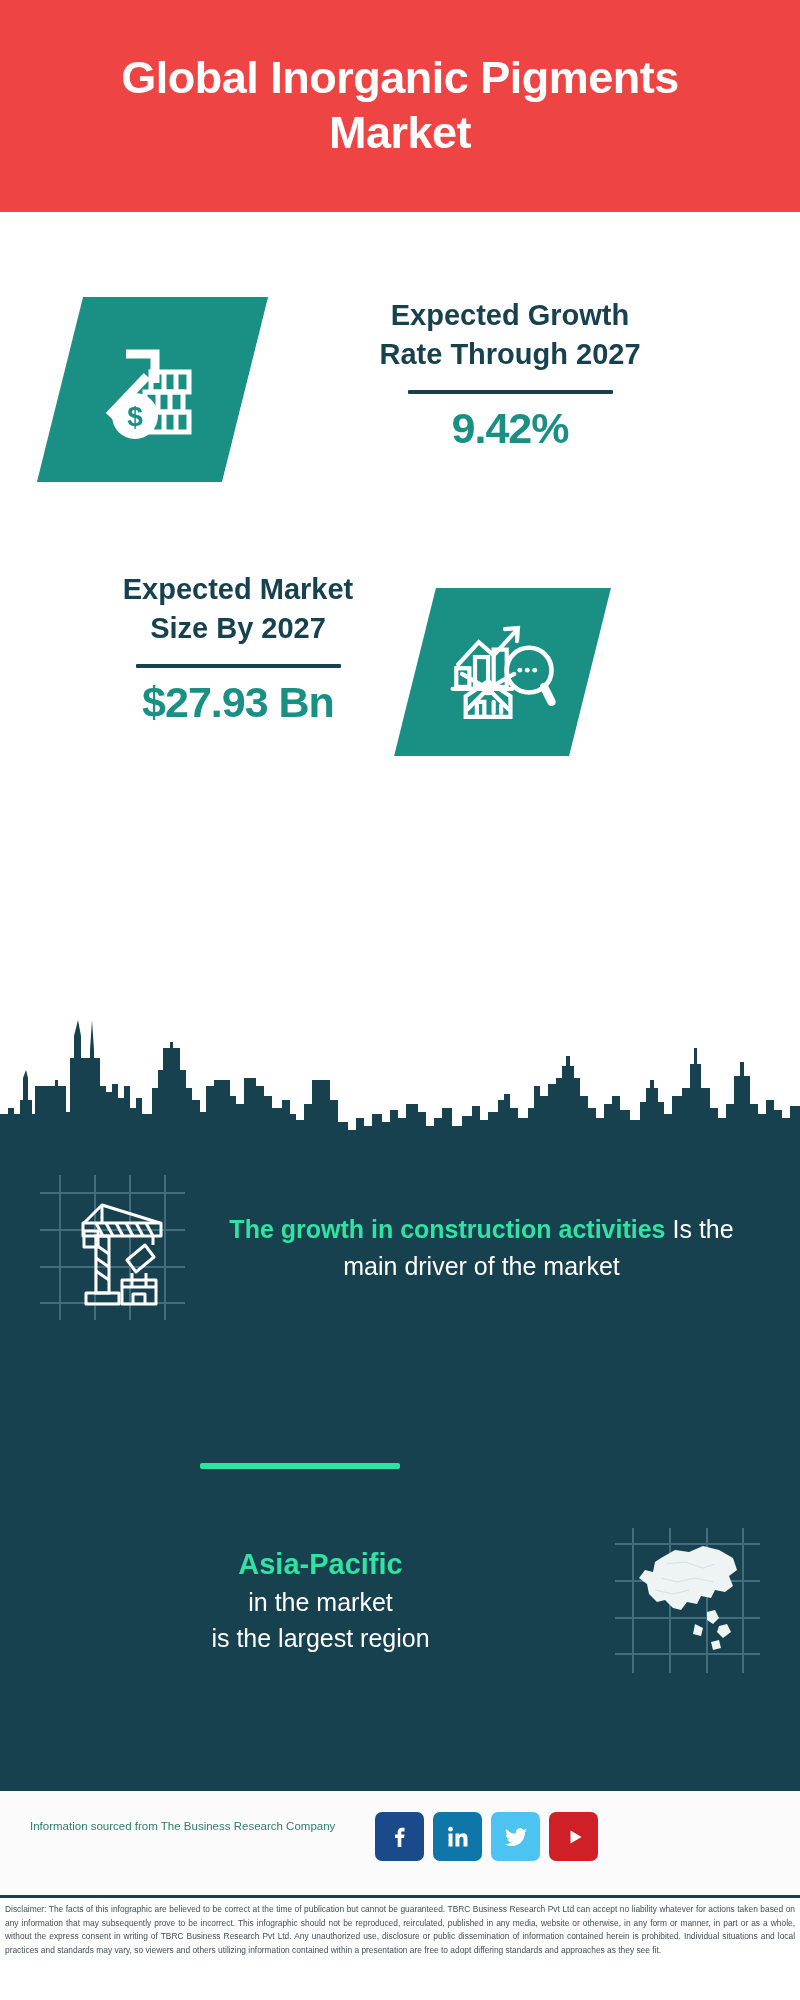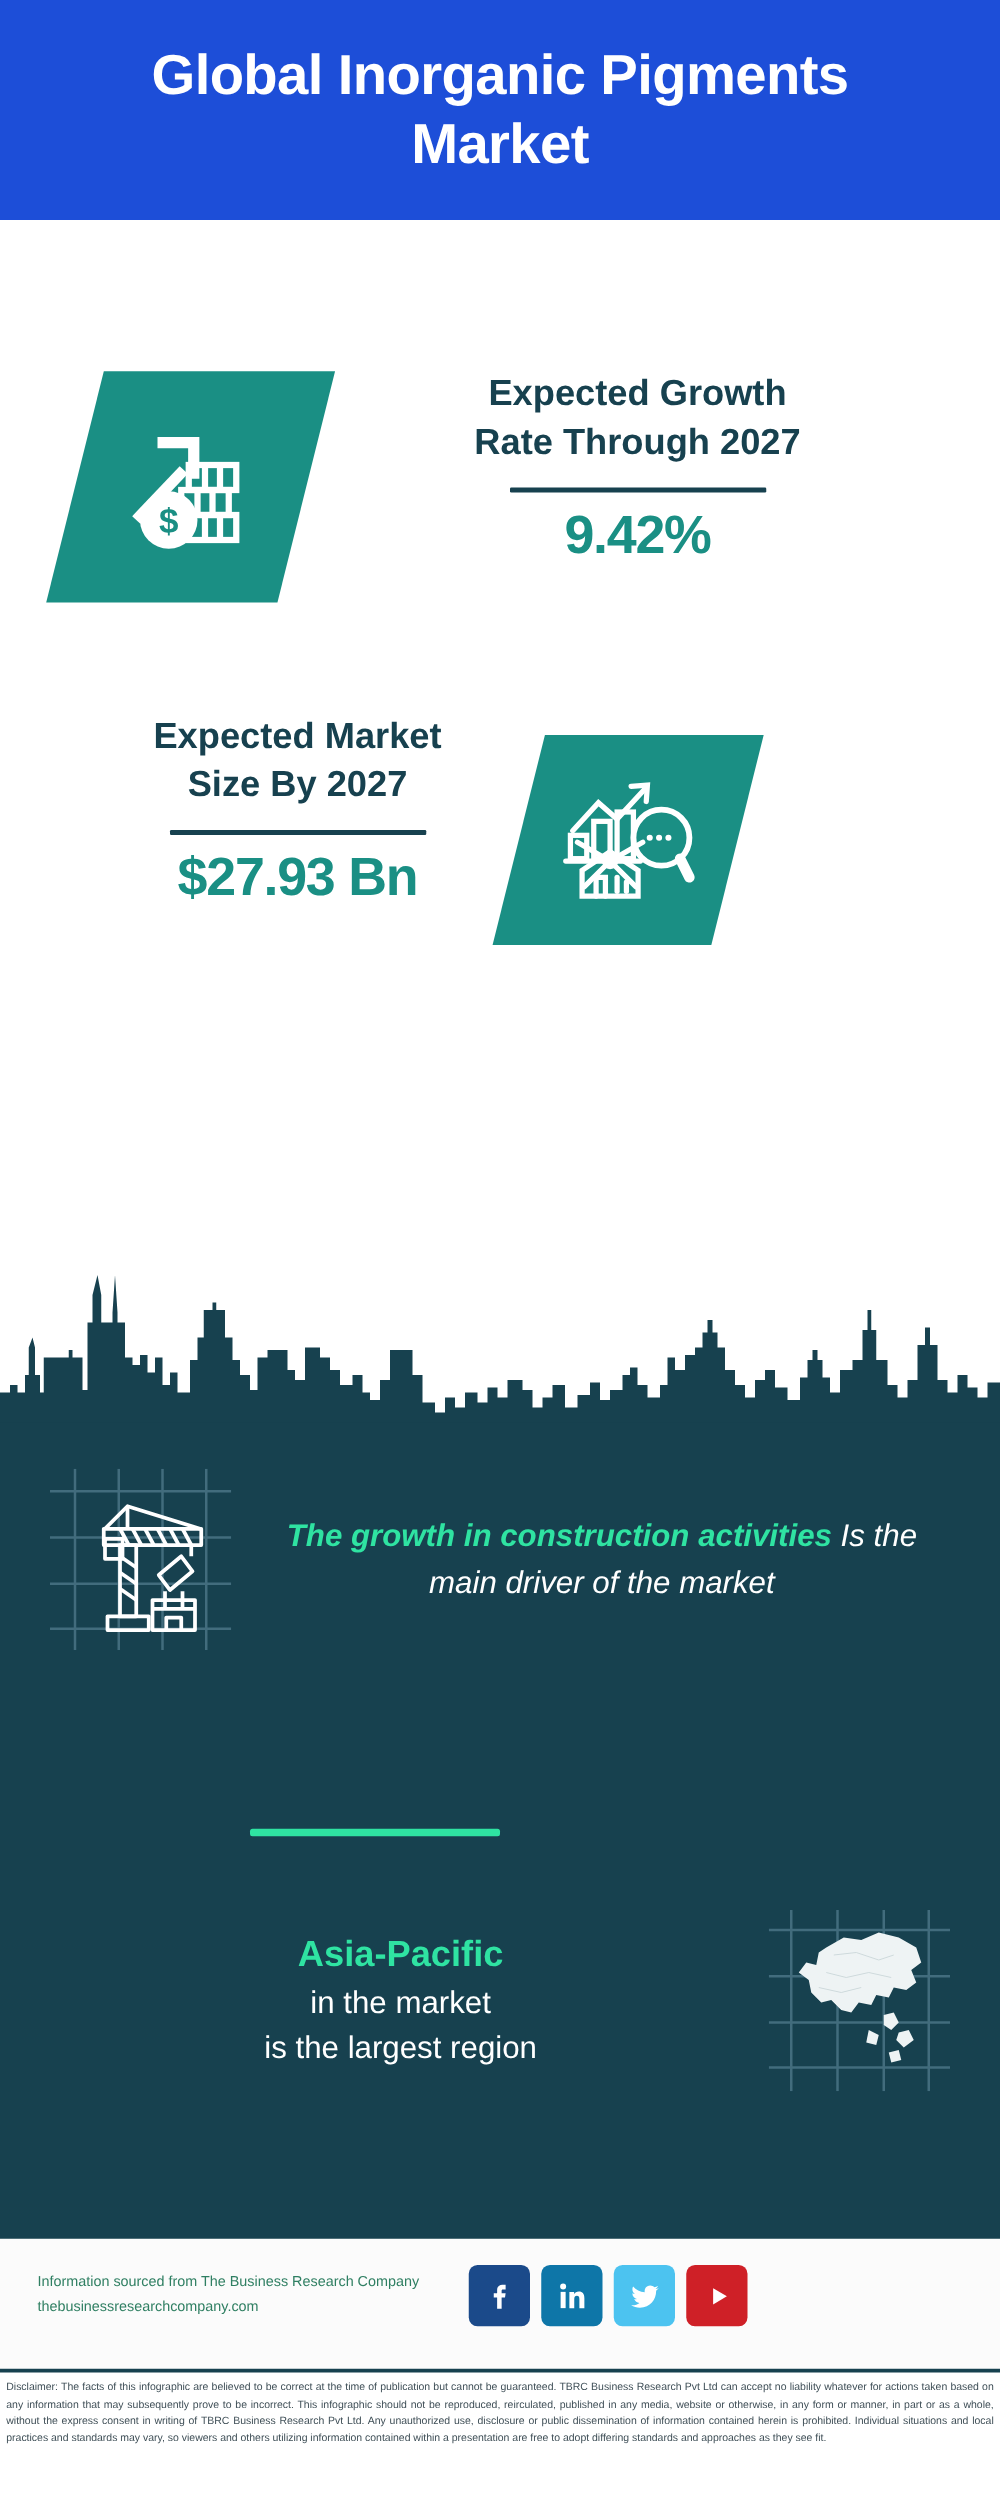--- a/index.html
+++ b/index.html
@@ -5,22 +5,22 @@
   html,body{margin:0;padding:0;background:#ffffff;}
   body{
     width:800px;height:2000px;position:relative;overflow:hidden;
     font-family:"Liberation Sans", sans-serif;
     color:#17414f;
   }
   .page{width:800px;height:2000px;position:relative;background:#ffffff;}
 
   
   .header{
-    position:absolute;left:0;top:0;width:800px;height:176px;
-    background:#1d4ed8;display:flex;align-items:center;justify-content:center;
+    position:absolute;left:0;top:0;width:800px;height:212px;
+    background:#ef4444;display:flex;align-items:center;justify-content:center;
   }
   .header-title{
     color:#ffffff;font-weight:bold;font-size:45px;line-height:1.22;
     text-align:center;letter-spacing:-0.5px;padding:0 60px;
     font-family:"Liberation Sans", sans-serif;
   }
 
   
   .white-zone{position:absolute;left:0;top:246px;width:800px;height:895px;background:#ffffff;}
 
@@ -202,21 +202,21 @@
           <line x1="113" y1="61" x2="113" y2="70"></line>
           <path d="M87 85 L105 70 L114 82 L96 97 Z"></path>
           <rect x="82" y="105" width="34" height="24"></rect>
           <line x1="82" y1="112" x2="116" y2="112"></line>
           <line x1="92" y1="98" x2="92" y2="112"></line>
             <line x1="106" y1="98" x2="106" y2="112"></line>
           <path d="M93 129 L93 119 L105 119 L105 129"></path>
         </g>
       </svg>
     </div>
-    <div class="feat-text" style="flex:1;margin-left:18px;font-style:italic;">
+    <div class="feat-text" style="flex:1;margin-left:18px;">
       <span class="hilite">The growth in construction activities</span>
       <span>Is the main driver of the market</span>
     </div>
   </div>
 
   <div class="mint-rule"></div>
 
   <div class="row" style="left:40px;top:1528px;width:720px;">
     <div class="feat-text" style="flex:1;margin-right:14px;">
       <div class="hilite" style="font-size:29px;line-height:1.35;">Asia-Pacific</div>
@@ -245,21 +245,20 @@
           <path d="M46 50 L62 54 L80 50 L98 54"></path>
           <path d="M40 62 L58 66 L74 62"></path>
         </g>
       </svg>
     </div>
   </div>
 
   <div class="footer"></div>
   <div class="src-text">
     <div>Information sourced from The Business Research Company</div>
-    <div>thebusinessresearchcompany.com</div>
   </div>
   <div class="social">
     <div class="sbtn" style="background:#1b4a8a;">
       <svg width="30" height="30" viewBox="0 0 30 30">
           <path fill="#ffffff" d="M19.5 9.5h-2.2c-.6 0-1 .4-1 1v2h3.2l-.5 3.4h-2.7V25h-3.6v-9.1H10v-3.4h2.7V10c0-2.6 1.6-4.3 4.1-4.3h2.7z"></path>
         </svg>
     </div>
     <div class="sbtn" style="background:#0e76a8;">
       <svg width="30" height="30" viewBox="0 0 30 30">
         <rect x="5.5" y="11.5" width="4" height="13" fill="#ffffff"></rect>

